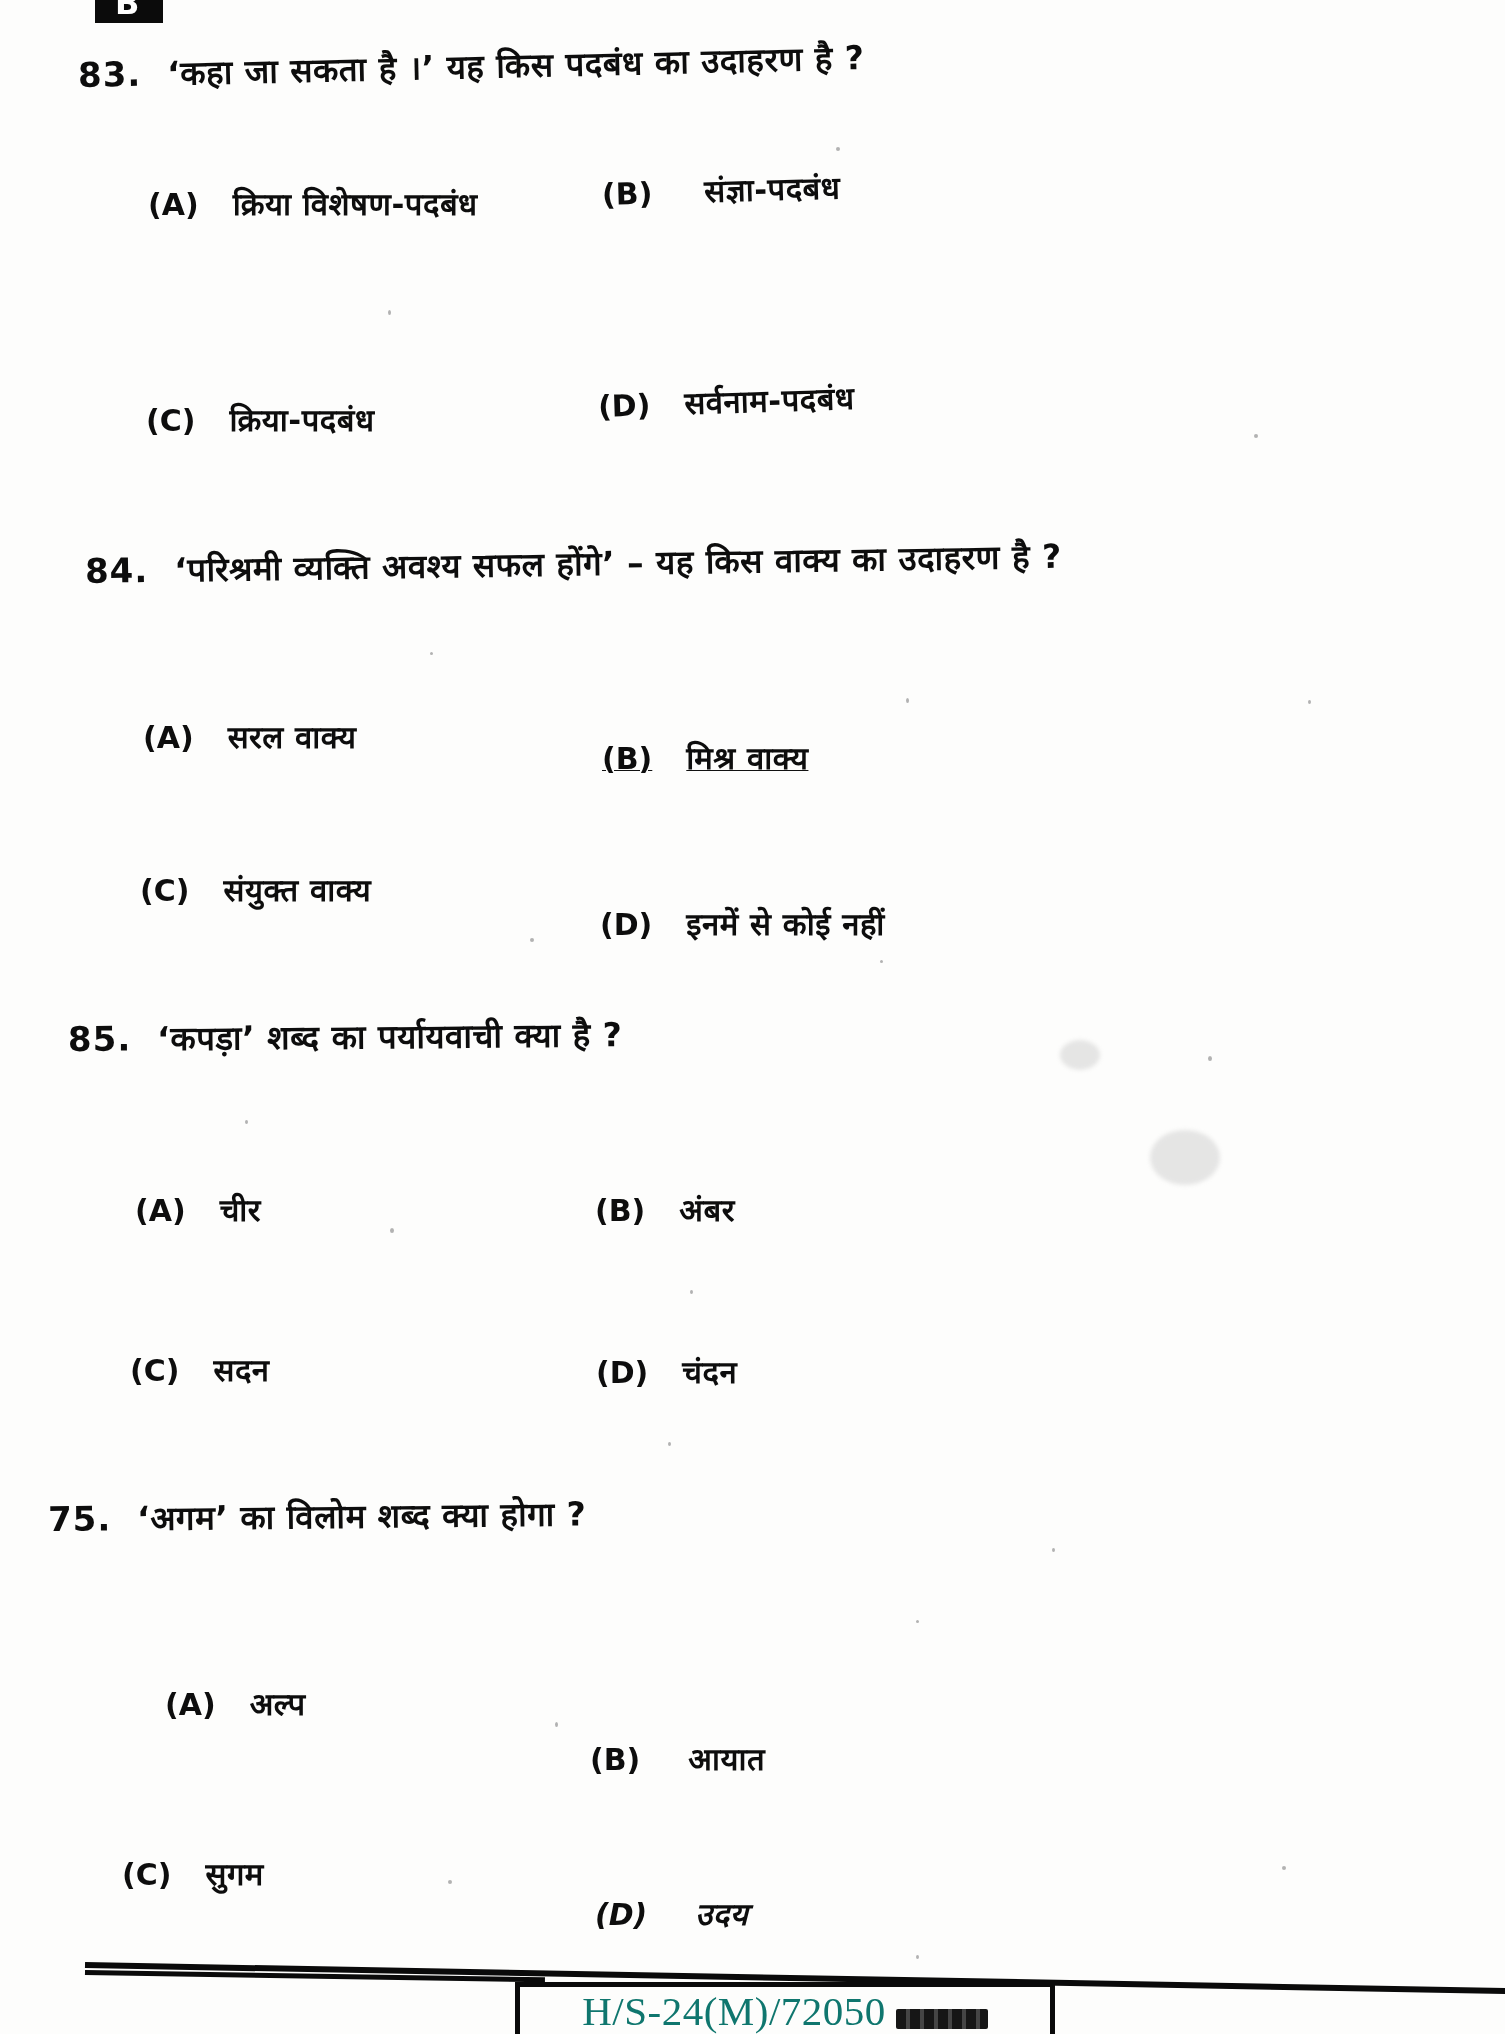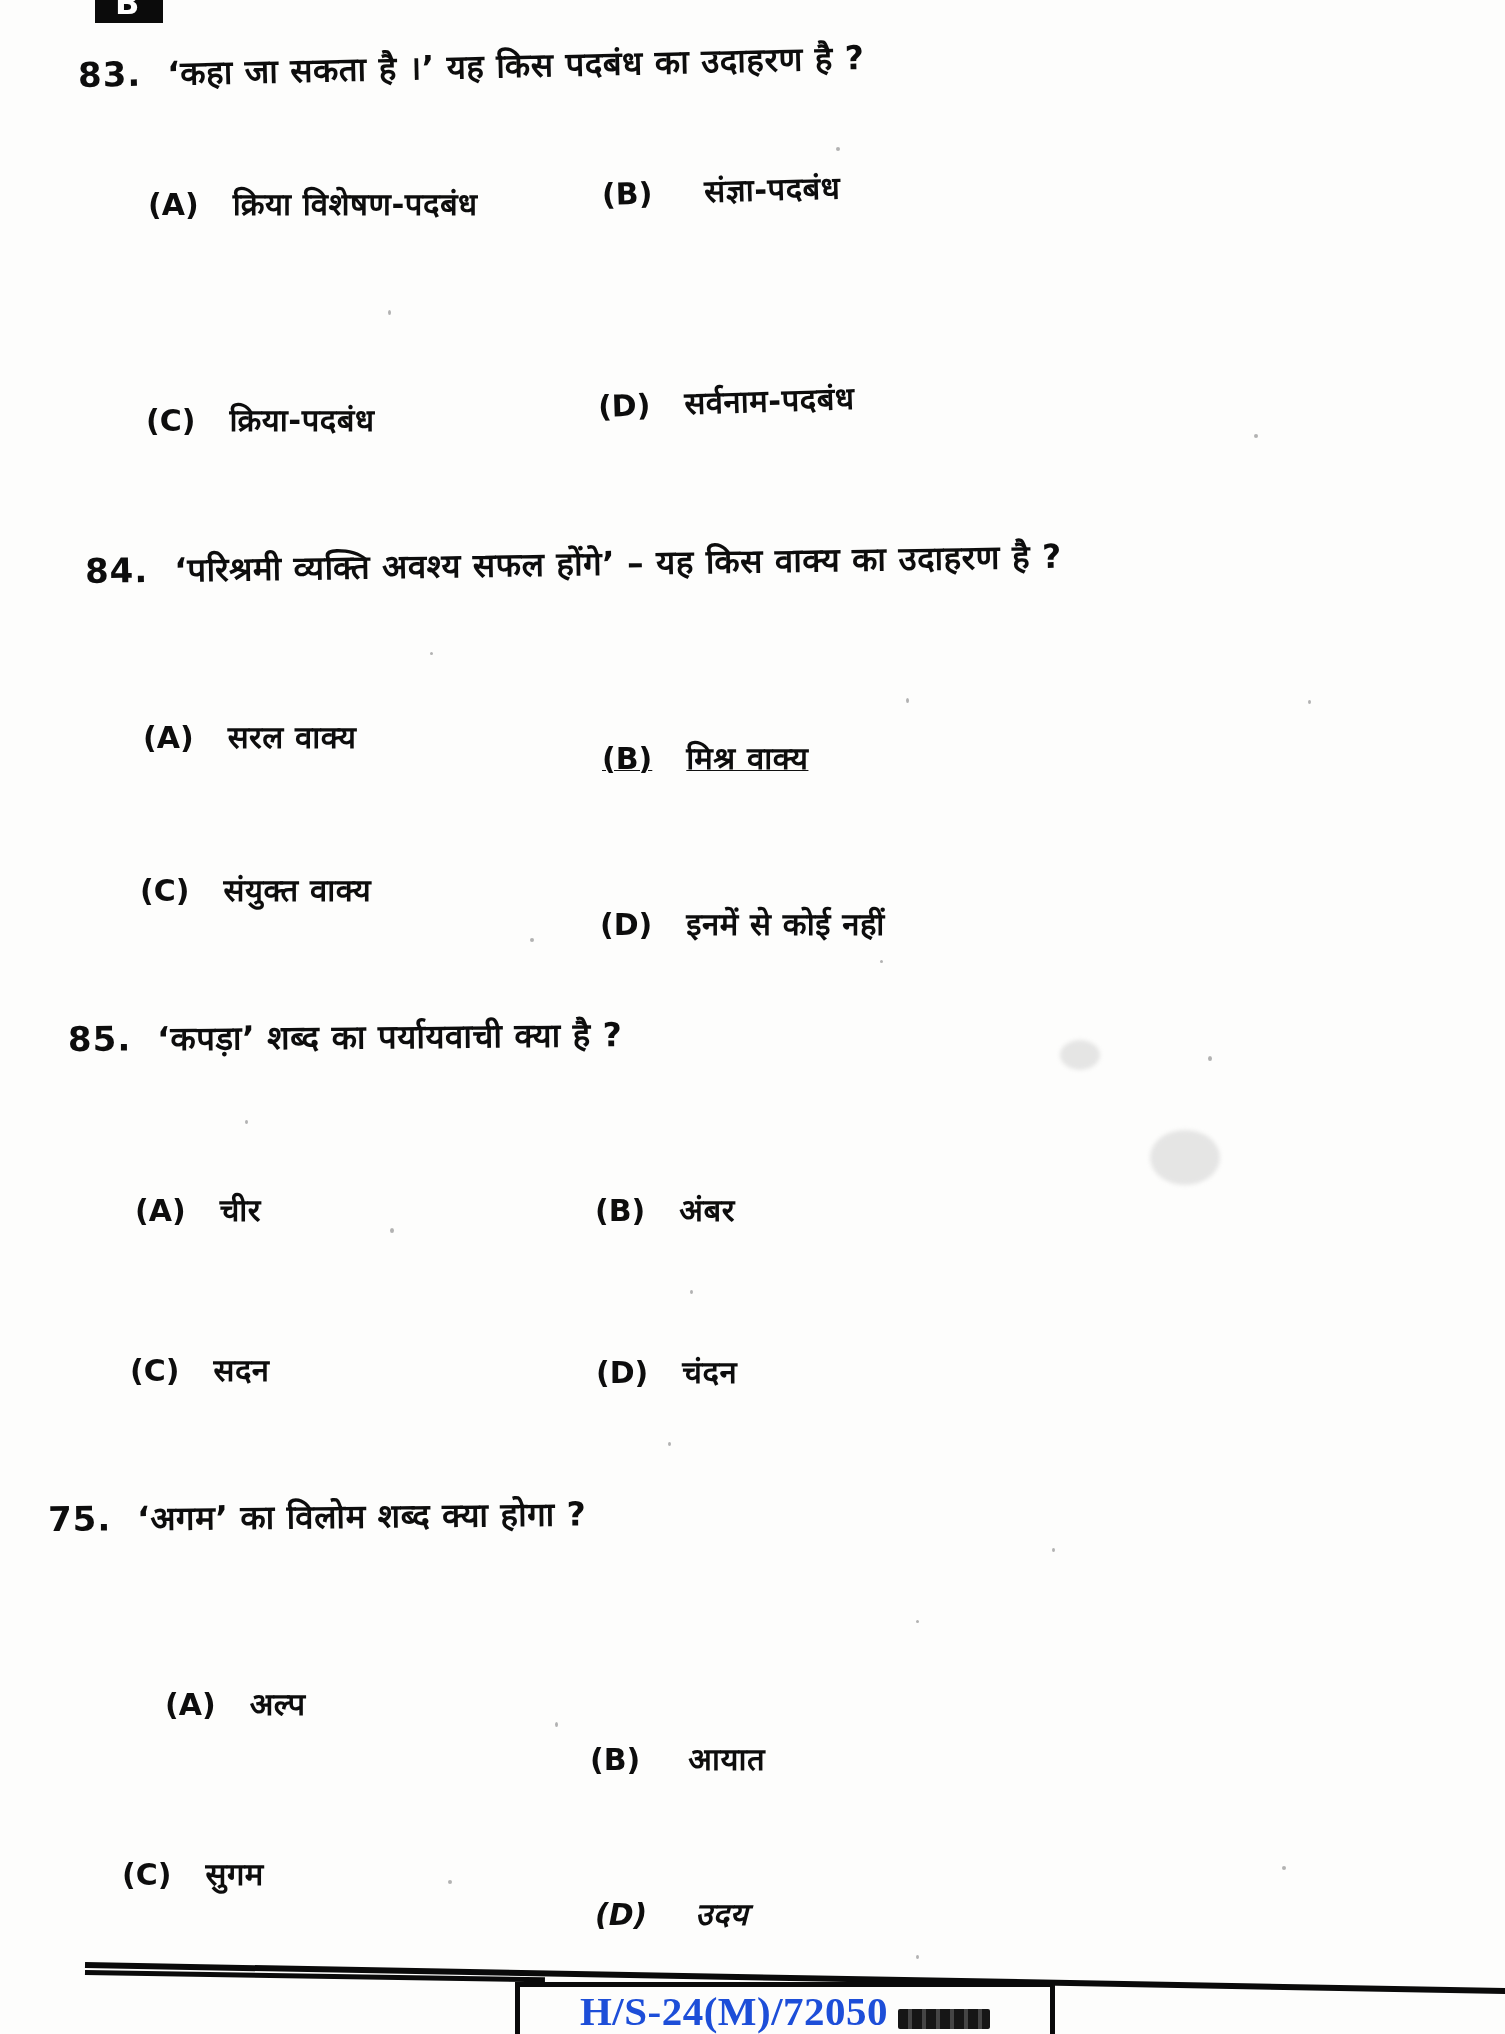--- a/index.html
+++ b/index.html
@@ -85,24 +85,24 @@
     top: 1982px;
     width: 540px;
     height: 70px;
     border: 5px solid #0a0a0a;
     background: #fdfdfc;
     text-align: center;
     box-sizing: border-box;
   }
   .footer-code {
     font-family: "Liberation Serif", "DejaVu Serif", serif;
-    font-weight: 700;
+    font-weight: 400;
     font-size: 41px;
     letter-spacing: 0.5px;
-    color: #1d4ed8;
+    color: #0f766e;
     vertical-align: top;
   }
   .footer-smudge {
     display: inline-block;
     width: 92px;
     height: 20px;
     margin-left: 10px;
     margin-top: 22px;
     vertical-align: top;
     background: repeating-linear-gradient(90deg, #161616 0 10px, #454545 10px 14px);

